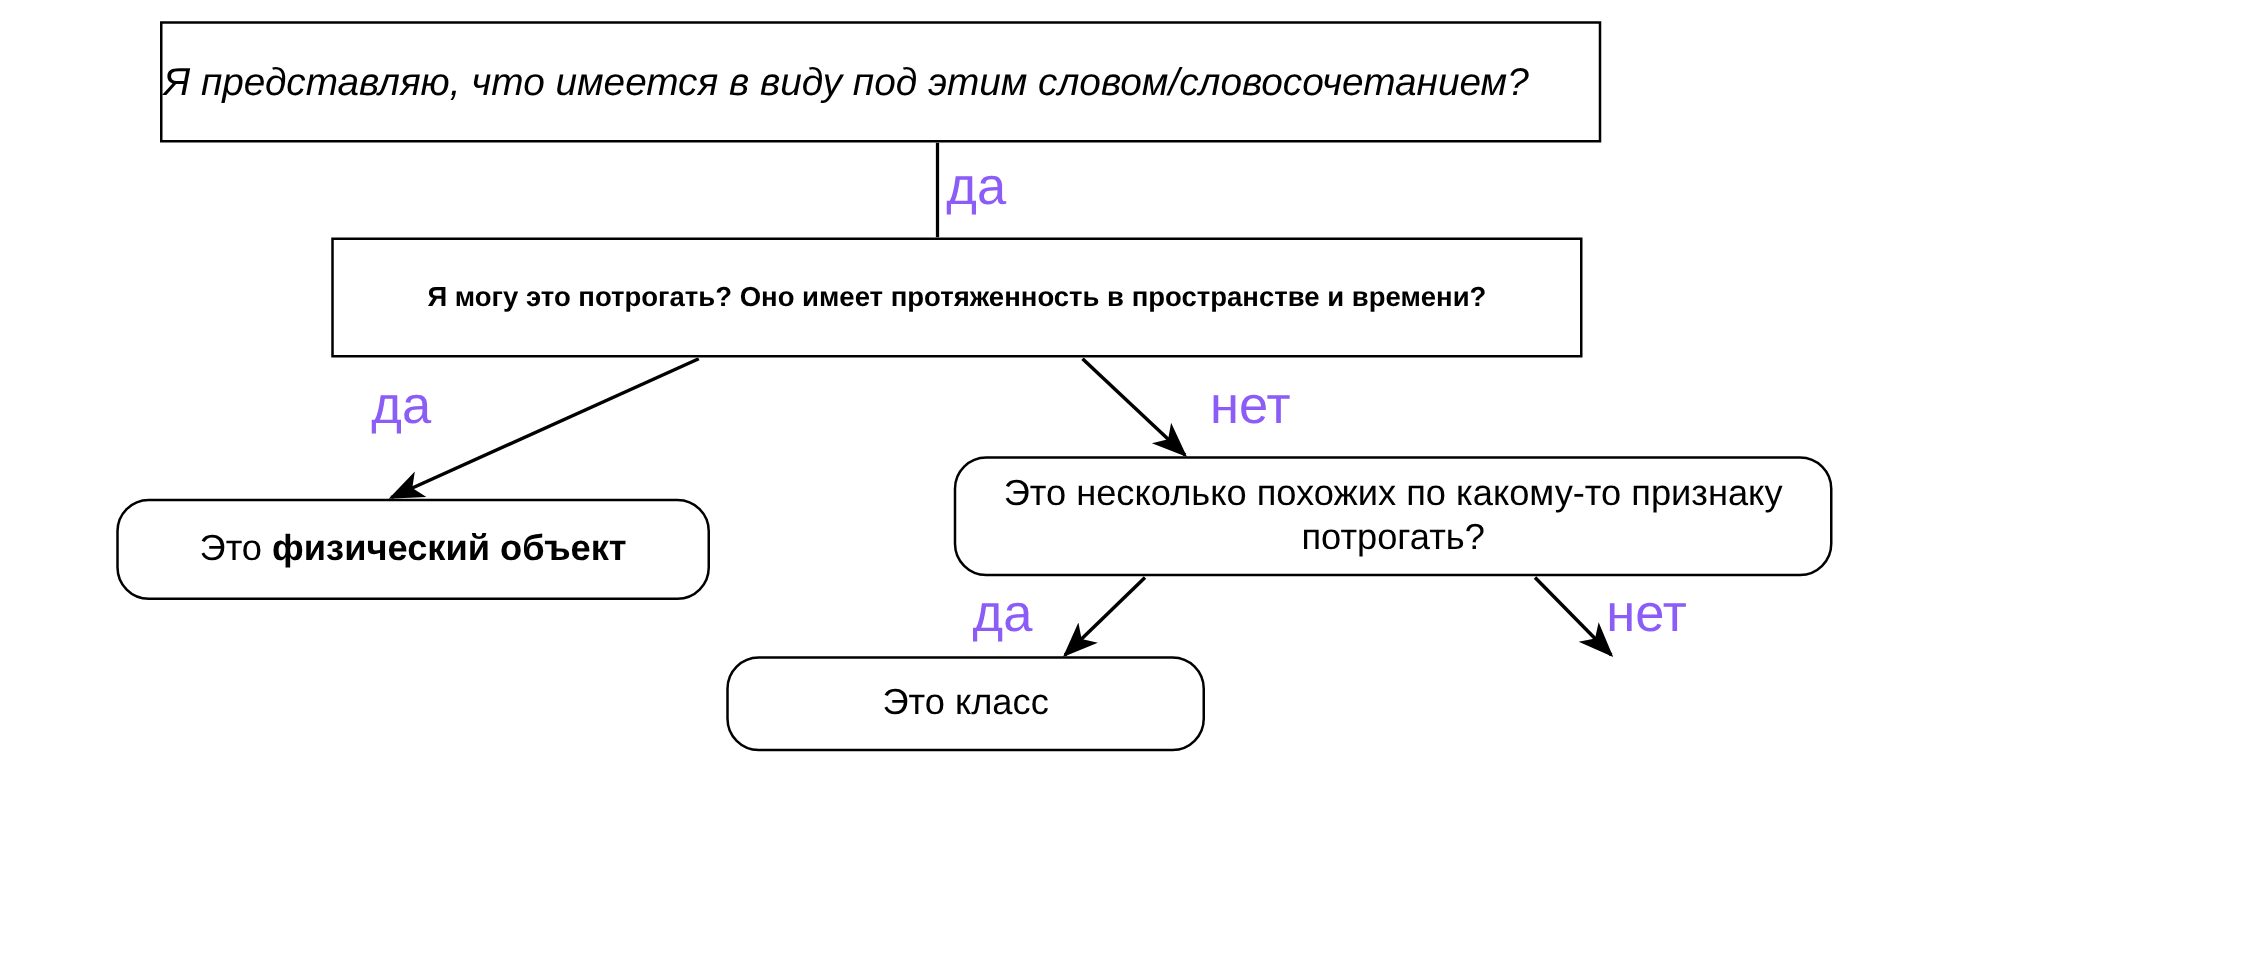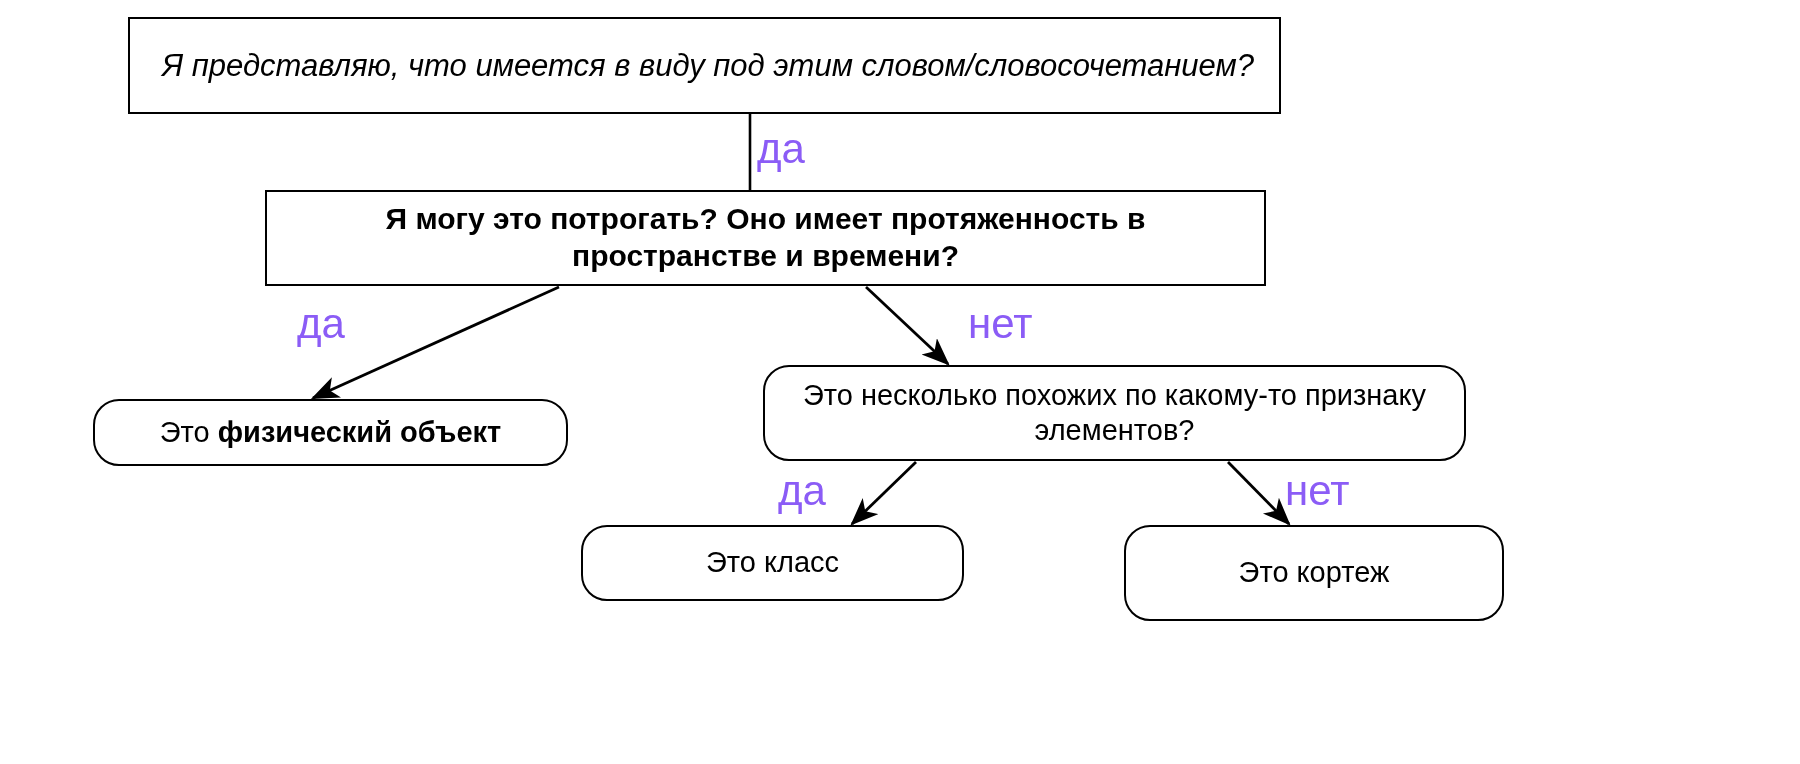--- a/index.html
+++ b/index.html
@@ -37,31 +37,31 @@
     padding: 4px 10px;
   }
   .node.sharp { border-radius: 0; }
   .node.round { border-radius: 26px; }
 
   .n-root {
     left: 128px; top: 17px; width: 1153px; height: 97px;
     font-size: 31px;
     font-style: italic;
     justify-content: flex-start;
-    padding-left: 32px;
+    padding-left: 1px;
   }
   .n-touch {
     left: 265px; top: 190px; width: 1001px; height: 96px;
-    font-size: 30px;
+    font-size: 22px;
     font-weight: bold;
     padding-left: 12px;
     padding-right: 12px;
   }
   .n-physical {
-    left: 93px; top: 399px; width: 475px; height: 67px;
+    left: 93px; top: 399px; width: 475px; height: 81px;
     font-size: 29px;
   }
   .n-several {
     left: 763px; top: 365px; width: 703px; height: 96px;
     font-size: 29px;
     padding-left: 18px;
     padding-right: 18px;
   }
   .n-class {
     left: 581px; top: 525px; width: 383px; height: 76px;
@@ -118,30 +118,27 @@
     <span>Я могу это потрогать? Оно имеет протяженность в пространстве и времени?</span>
   </div>
 
   <div class="node round n-physical">
     <span>
       <span>Это </span><span class="bold-part">физический объект</span>
     </span>
   </div>
 
   <div class="node round n-several">
-    <span>Это несколько похожих по какому-то признаку элементов?</span>
+    <span>Это несколько похожих по какому-то признаку потрогать?</span>
   </div>
 
   <div class="node round n-class">
     <span>Это класс</span>
   </div>
 
-  <div class="node round n-tuple">
-    <span>Это кортеж</span>
-  </div>
 
   <div class="edge-label lbl-root-yes">да</div>
   <div class="edge-label lbl-touch-yes">да</div>
   <div class="edge-label lbl-touch-no">нет</div>
   <div class="edge-label lbl-sev-yes">да</div>
   <div class="edge-label lbl-sev-no">нет</div>
 
 </div>
 
 </body></html>

